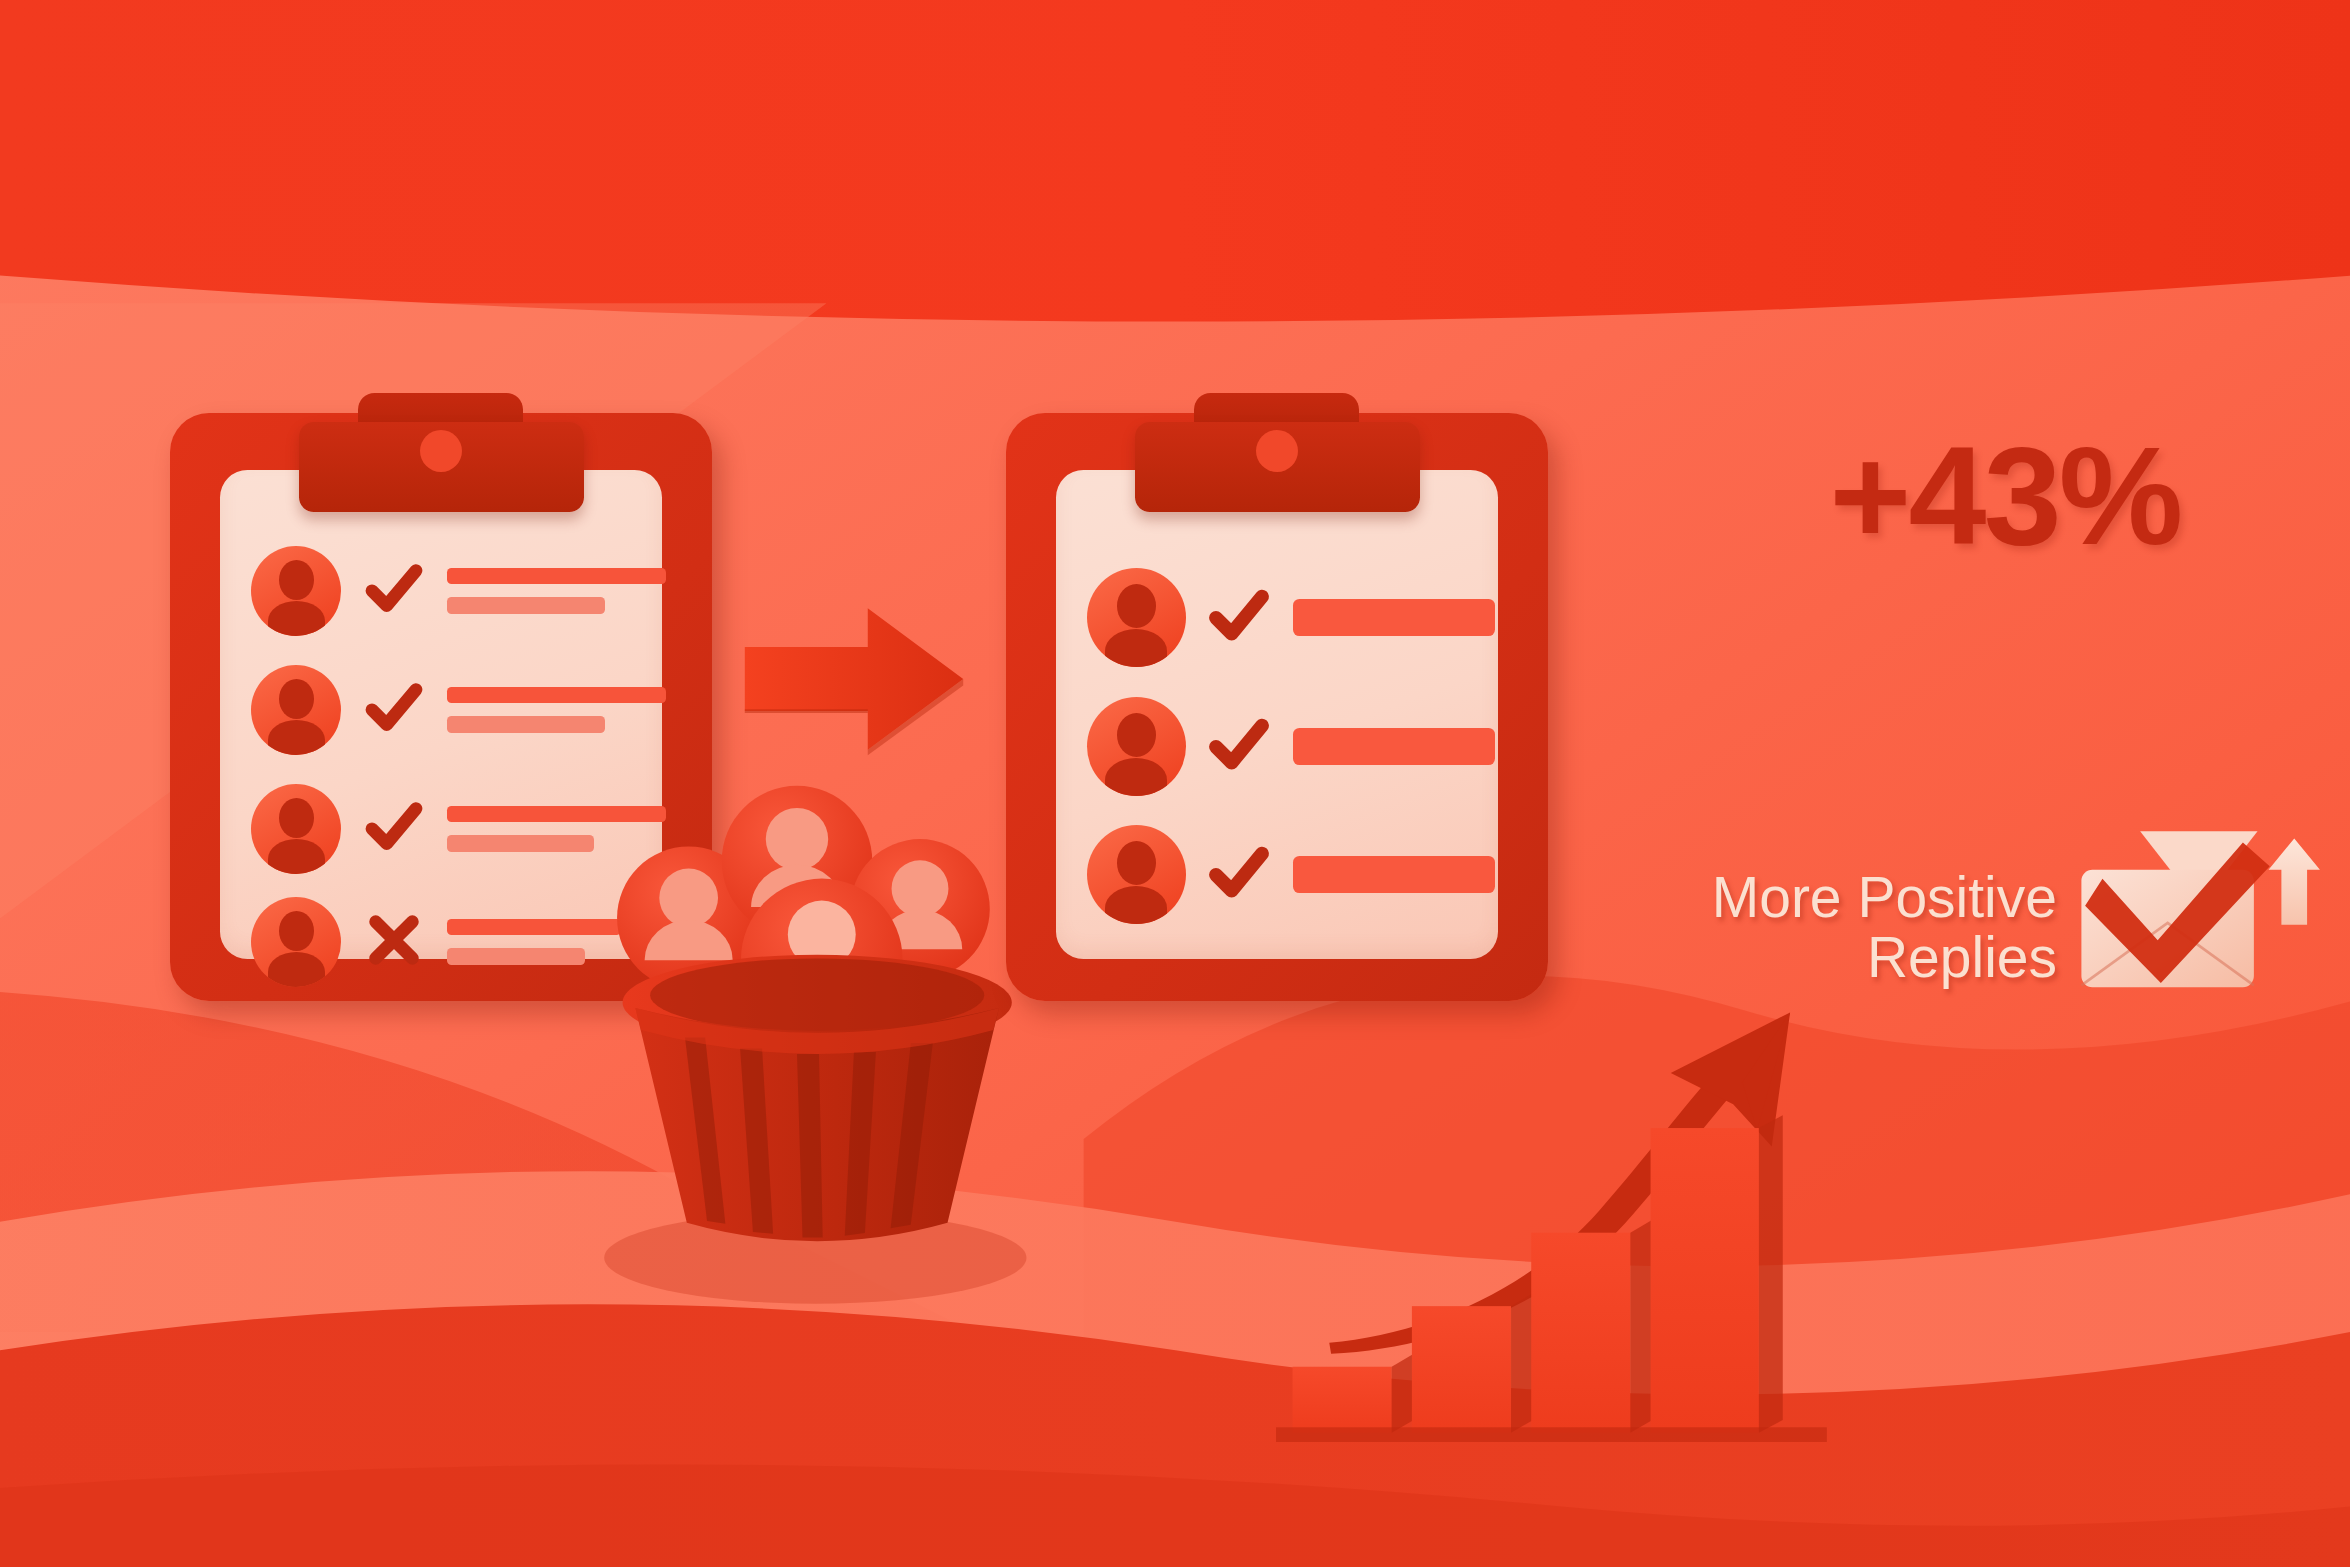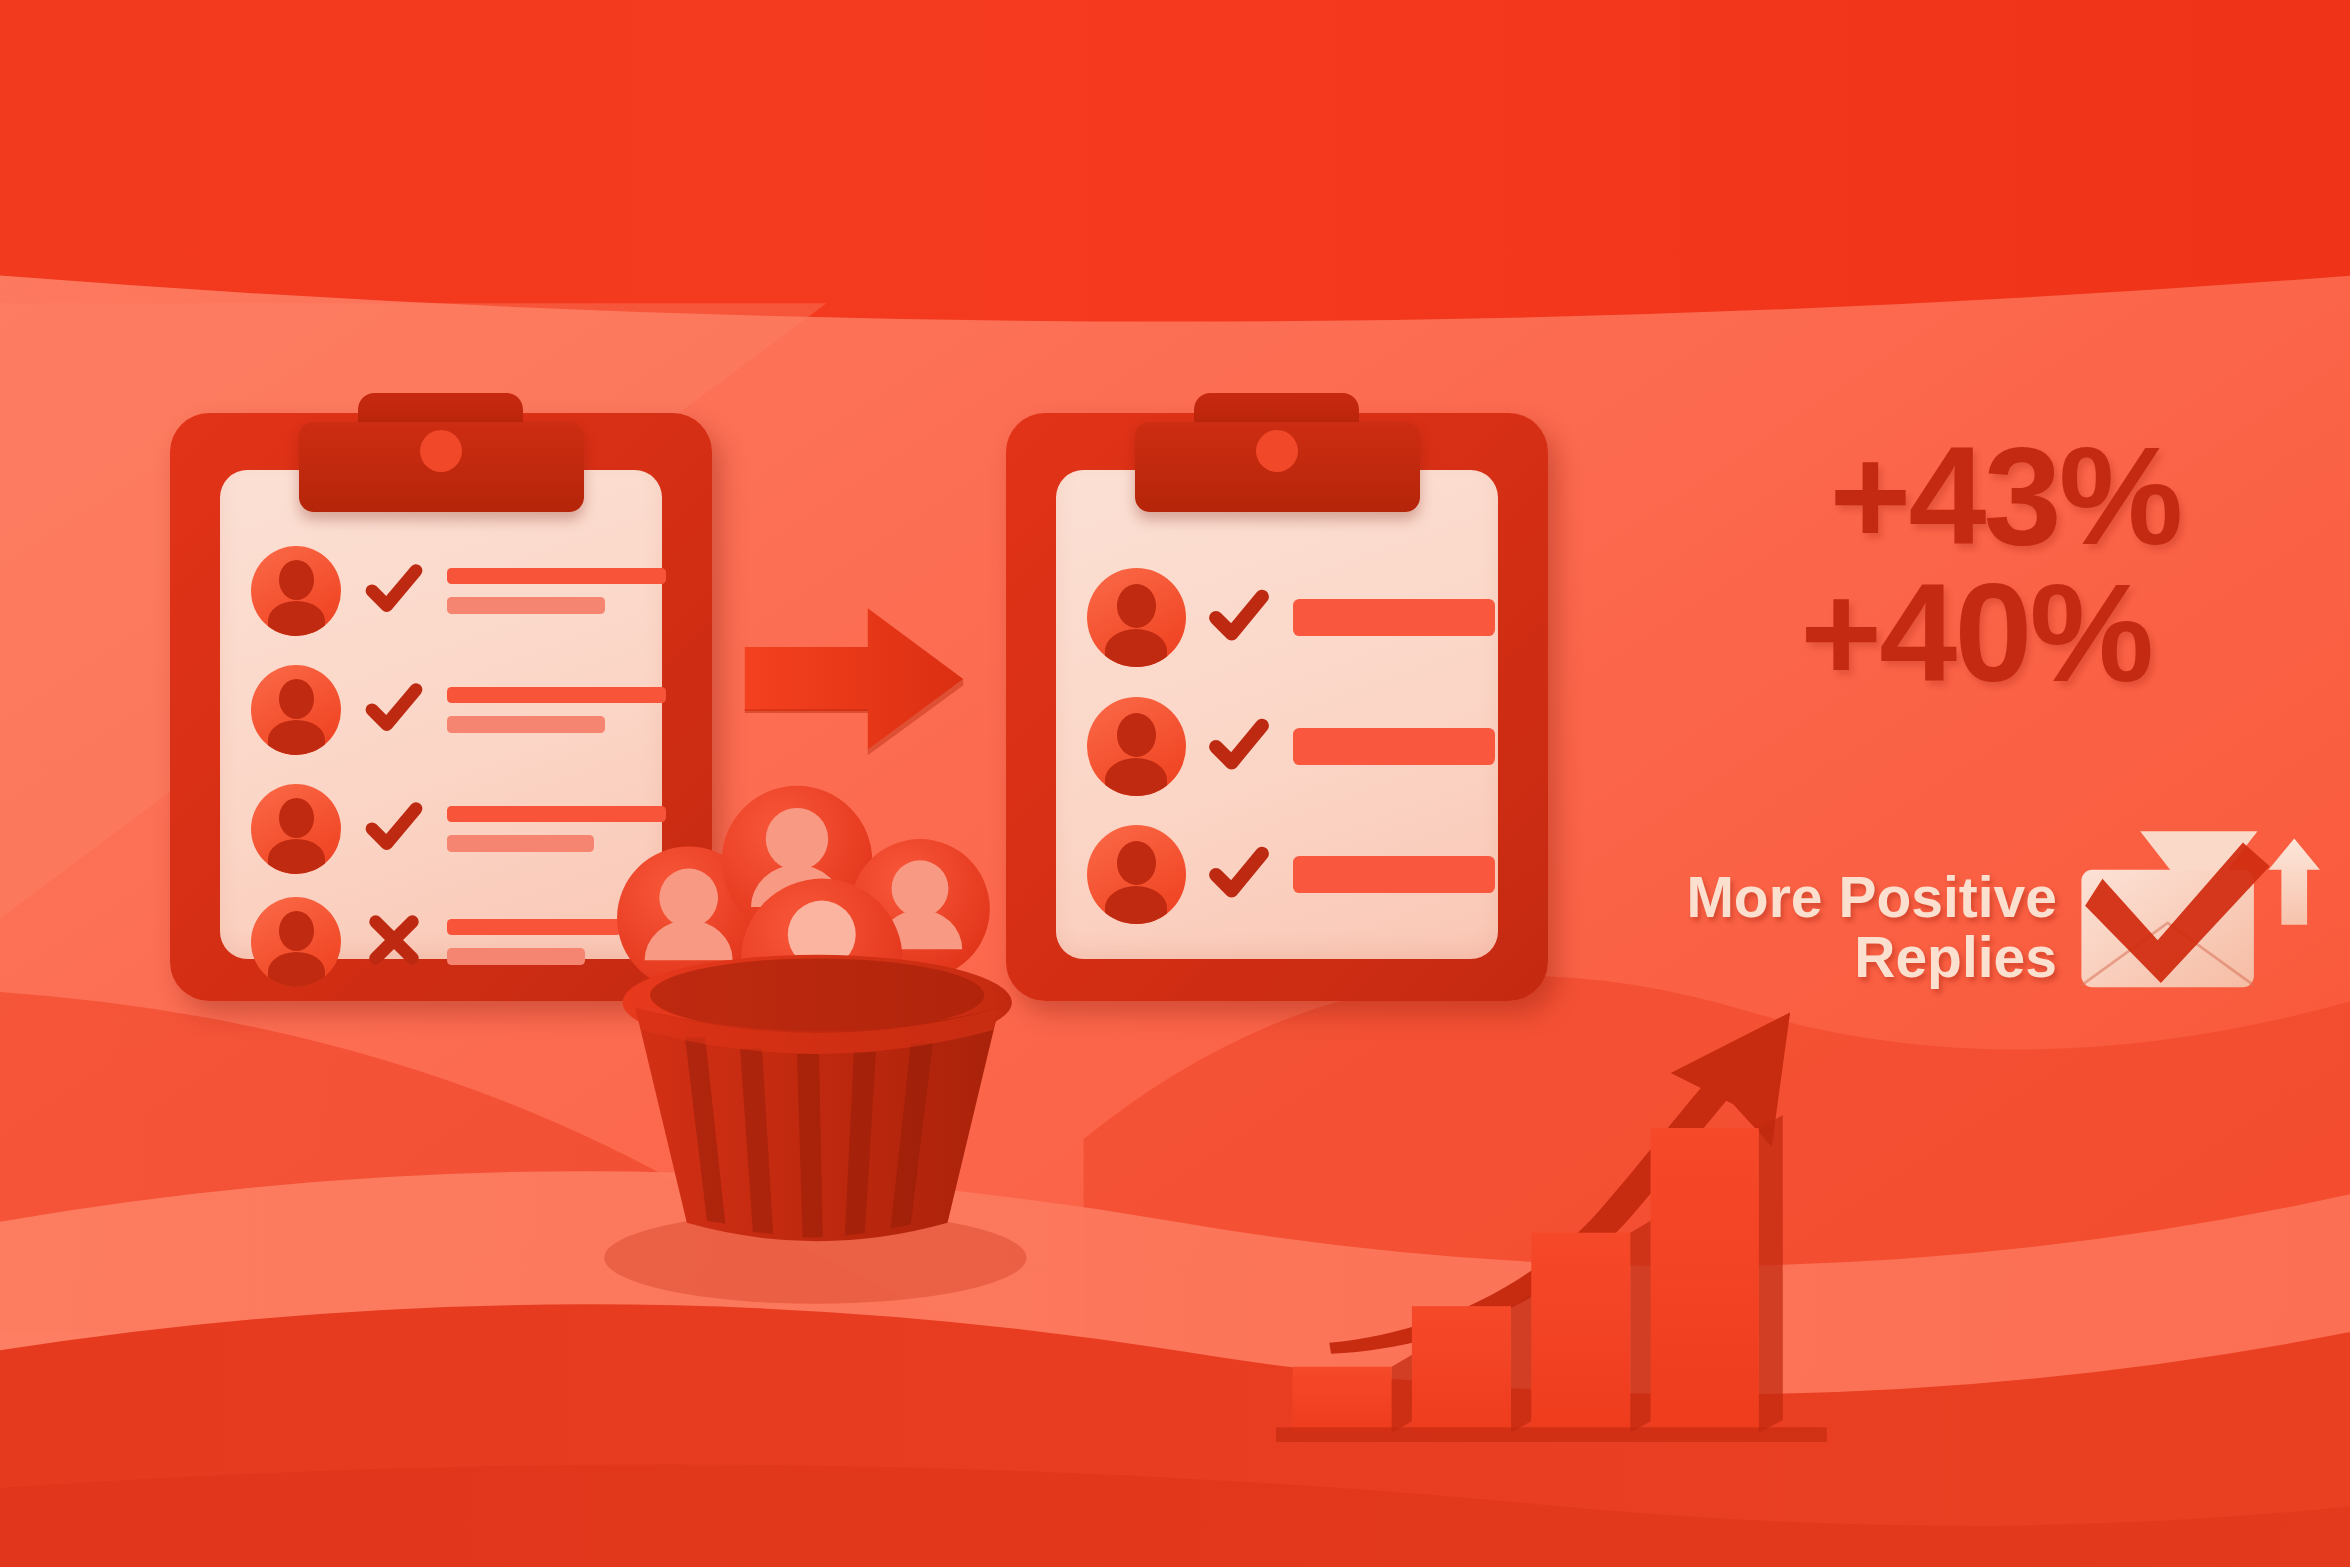--- a/index.html
+++ b/index.html
@@ -135,21 +135,21 @@
     left: 1598px;
     top: 822px;
     width: 753px;
     display: flex;
     align-items: center;
     justify-content: flex-start;
     gap: 16.5px;
   }
   .replies-text {
     font-size: 57px;
-    font-weight: bold;
+    font-weight: normal;
     color: #FBE0D0;
     line-height: 1.04;
     text-align: right;
     text-shadow: 2.8px 3.7px 5.5px rgba(150,25,10,0.35);
     width: 459px;
   }
   .replies-text .l2 { display: block; text-align: right; }
 
   
   .growth { position: absolute; }
@@ -391,21 +391,20 @@
         <svg width="70" height="70" viewBox="0 0 76 76">
           <path d="M13 40 L30 57 L63 17" fill="none" stroke="#BD2A11" stroke-width="15" stroke-linecap="round" stroke-linejoin="round"></path>
         </svg>
       </div>
       <div class="line line-bar" style="width:202px; height:37px;"></div>
     </div>
   </div>
 
   <div class="stats">
     <div class="pct pct-1">+43%</div>
-    <div class="pct pct-2">+40%</div>
   </div>
 
   <div class="replies-row">
     <div class="replies-text">
       <span class="l1">More Positive</span>
       <span class="l2">Replies</span>
     </div>
 
     <div style="position:relative; width:257px; height:211px;">
       <svg width="257" height="211" viewBox="0 0 280 230">

